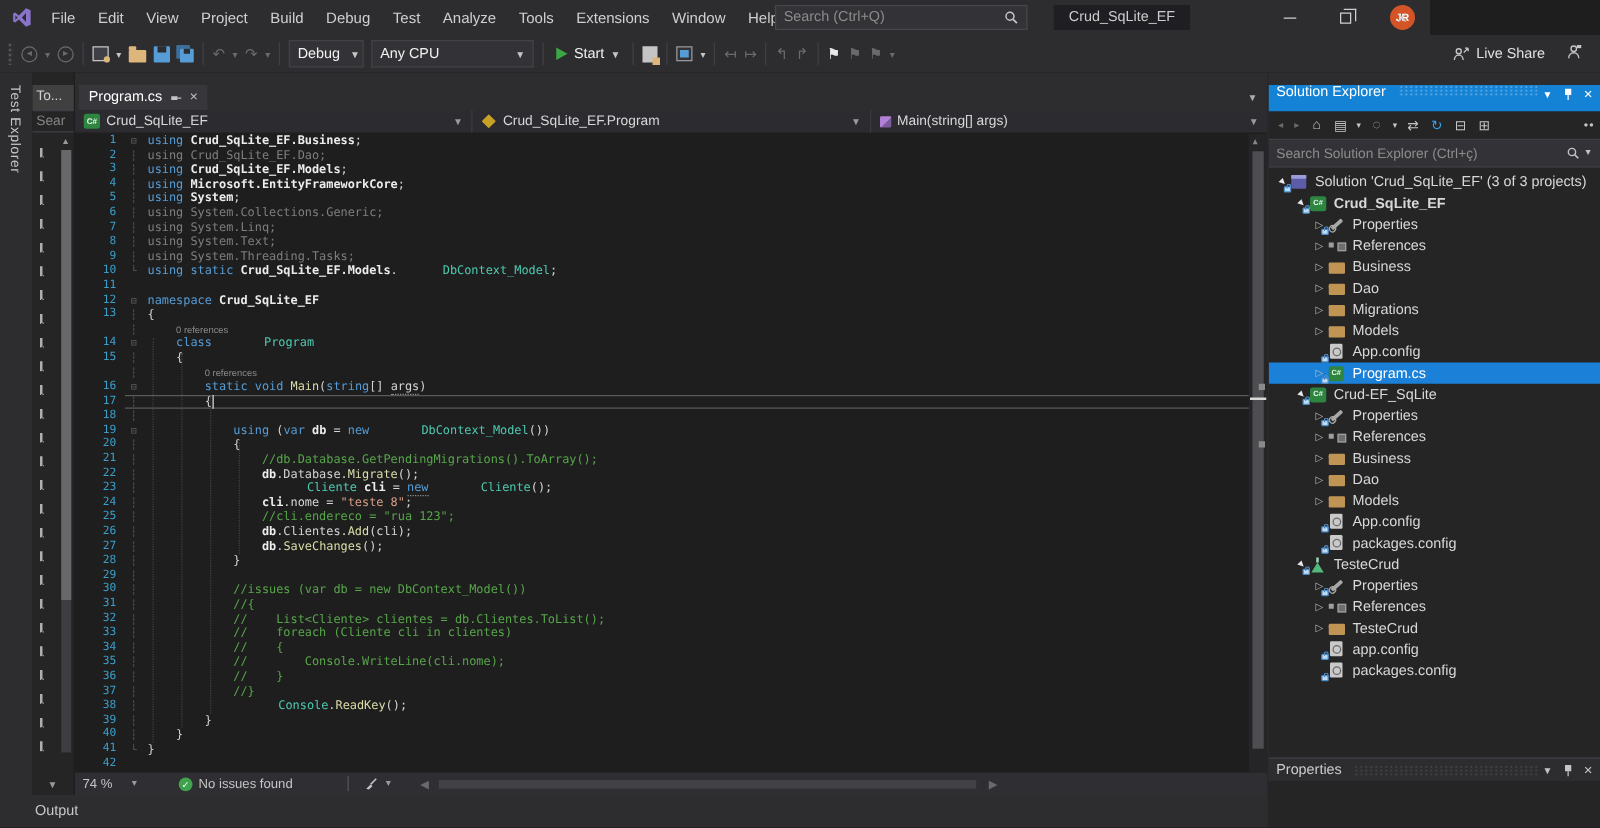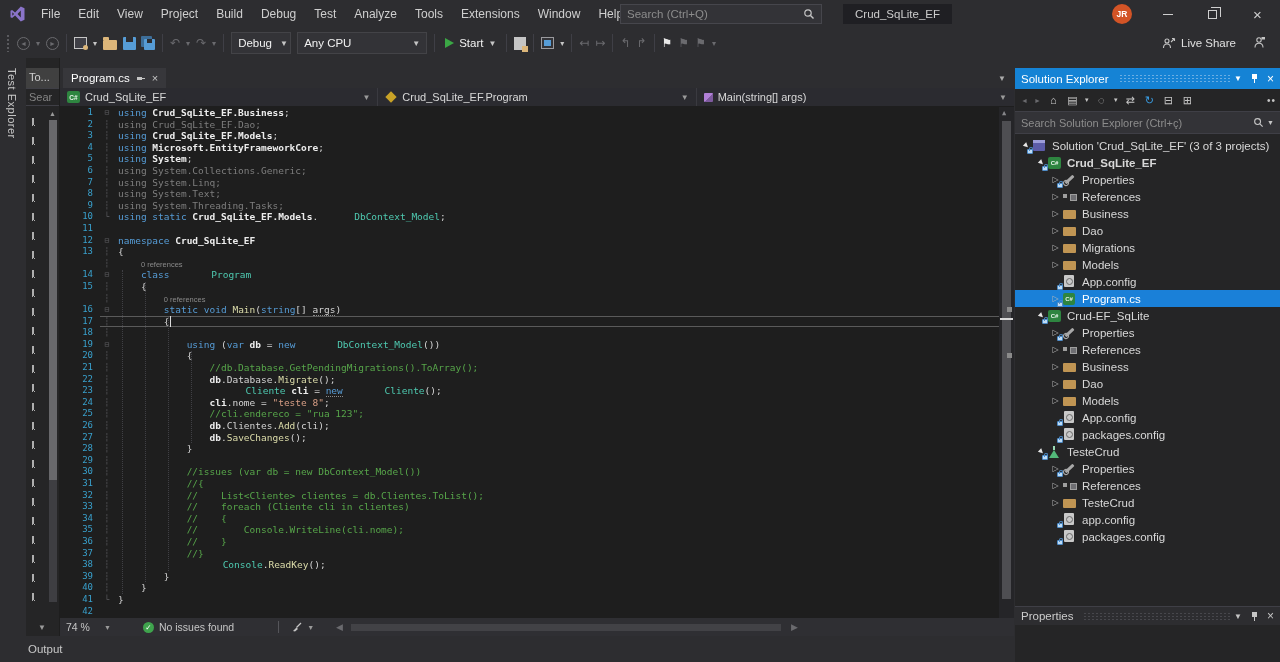--- a/index.html
+++ b/index.html
@@ -1,20 +1,20 @@
 <!DOCTYPE html>
 <html><head>
 <meta charset="utf-8">
 <style>
   html,body{margin:0;padding:0;background:#1E1E1E;width:1280px;height:662px;overflow:hidden;
     font-family:"Liberation Sans",sans-serif;-webkit-font-smoothing:antialiased;}
   *{box-sizing:border-box;}
 
   
-  .titlebar{position:absolute;left:0;top:0;width:1280px;height:28px;background:#2D2D30;display:flex;align-items:center;z-index:5;}
+  .titlebar{position:absolute;left:0;top:0;width:1144px;height:28px;background:#2D2D30;display:flex;align-items:center;z-index:5;}
   .vslogo{margin:0 6px 0 9px;display:flex;align-items:center;}
   .menu{padding:0 9px;font-size:12px;color:#CFCFCF;line-height:28px;cursor:default;}
   .tsearch{position:absolute;left:620px;top:4px;width:202px;height:20px;background:#333337;border:1px solid #46464C;
     display:flex;align-items:center;padding:0 6px;color:#8C8C8C;font-size:11.5px;}
   .tsearch .mag{margin-left:auto;}
   .win-title{position:absolute;left:843px;top:4px;height:20px;line-height:20px;padding:0 12px;background:#1F1F23;color:#CCCCCC;font-size:11.5px;}
   .avatar{position:absolute;left:1112px;top:4px;width:20px;height:20px;border-radius:50%;background:#D35426;color:#fff;
     font-size:8.5px;font-weight:bold;display:flex;align-items:center;justify-content:center;}
   .winbtns{position:absolute;right:0;top:0;height:28px;display:flex;}
   .winbtn{width:45px;height:28px;display:flex;align-items:center;justify-content:center;color:#CFCFCF;font-size:13px;}
@@ -118,21 +118,21 @@
   .harrow{color:#6A6A6E;font-size:8px;}
   .hl{margin-left:20px;}
   .htrack{width:440px;height:9px;background:#2F2F33;margin:0 4px;position:relative;}
   .htrack .hthumb{position:absolute;left:4px;top:1px;height:7px;width:430px;background:#424246;}
   .lninfo{display:flex;margin-left:16px;gap:0;}
   .lninfo span{display:inline-block;text-align:left;margin-top:47px;}
 
   
   .rightcol{position:absolute;left:1014px;top:58px;width:266px;height:604px;background:#252526;display:flex;flex-direction:column;border-left:1px solid #2D2D30;}
   .rc-pad{height:10px;background:#2D2D30;flex:none;}
-  .se-header{height:21px;background:#1583D5;display:flex;align-items:center;padding:0 6px;flex:none;}
+  .se-header{height:21px;background:#1583D5;display:flex;align-items:flex-start;padding:0 6px;flex:none;}
   .se-title{color:#FFFFFF;font-size:11.5px;margin-right:6px;white-space:nowrap;}
   .se-texture{flex:1;height:9px;background-image:radial-gradient(#69AEE4 .8px,transparent 1px);background-size:4px 3px;margin:0 4px;}
   .se-hicons{display:flex;align-items:center;gap:8px;color:#FFFFFF;}
   .se-hicons .dd{font-size:8px;}
   .pinshape{width:9px;height:11px;position:relative;}
   .pinshape:before{content:"";position:absolute;left:2px;top:1px;width:5px;height:5px;background:#FFFFFF;}
   .pinshape:after{content:"";position:absolute;left:4px;top:6px;width:1px;height:4px;background:#FFFFFF;}
   .se-toolbar{height:23px;display:flex;align-items:center;padding:0 4px;gap:2px;border-bottom:1px solid #3F3F46;flex:none;}
   .se-tbtn{min-width:17px;height:19px;display:flex;align-items:center;justify-content:center;color:#C5C5C5;font-size:11px;padding:0 2px;}
   .se-tbtn.dim{color:#6A6A6E;}

